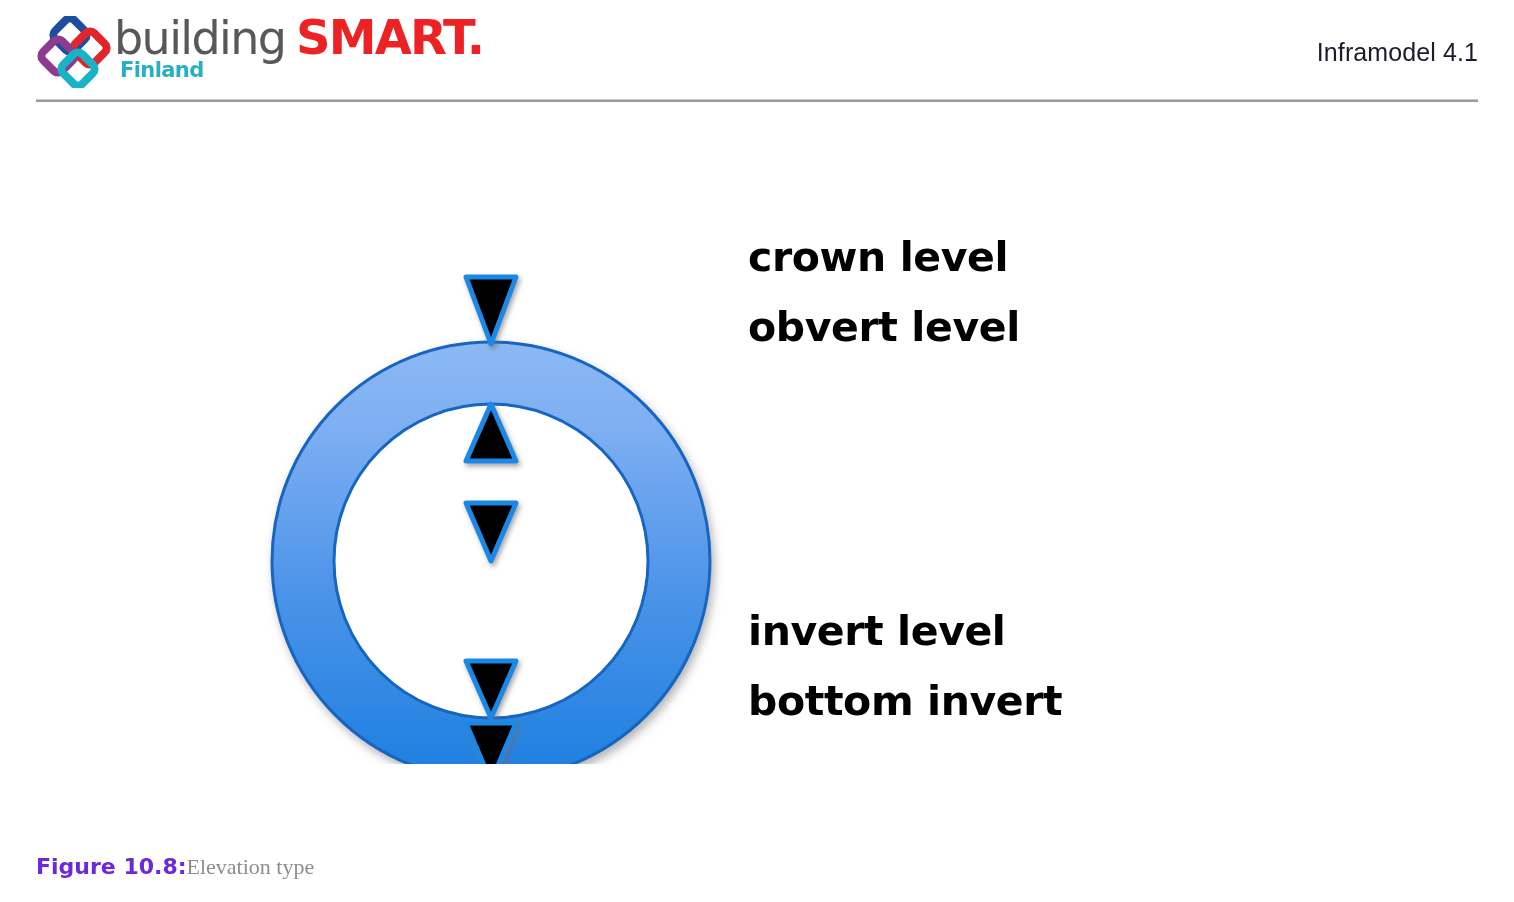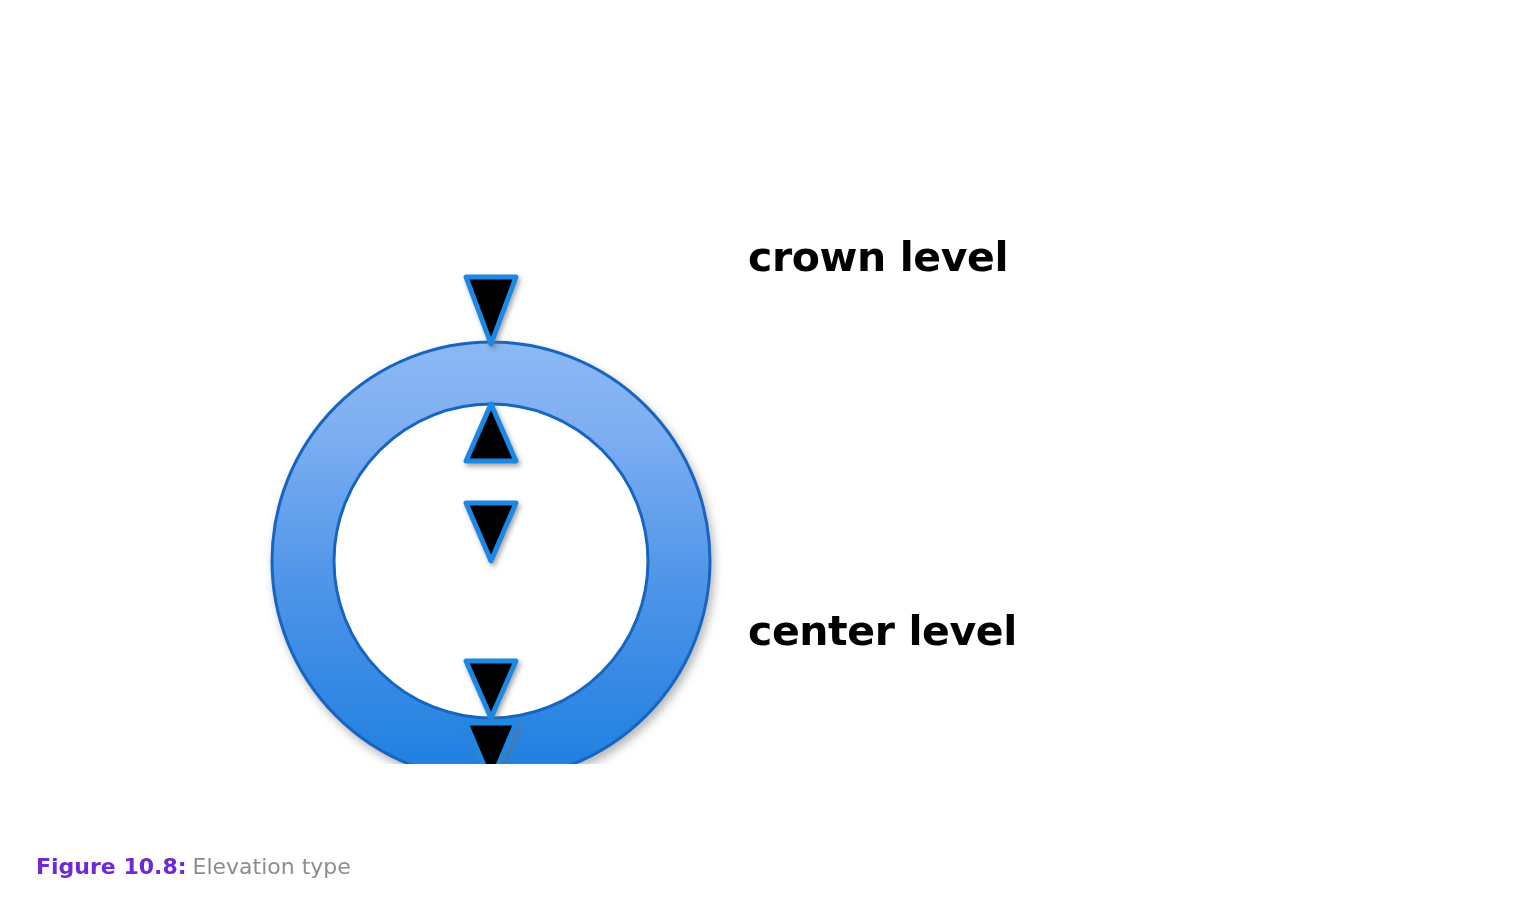--- a/index.html
+++ b/index.html
@@ -176,28 +176,51 @@
   }
 
   .caption-label {
     font-weight: bold;
     color: #6d28d9;
   }
 
   .caption-text {
     font-weight: 400;
     color: #8d8d8d;
-    margin-left: 6px;
+    font-family: Liberation Serif, serif;
   }
 </style>
 </head>
 <body>
 
 <div class="page">
 
+  <div class="header">
+
+    <div class="brand">
+
+      <svg class="brand-mark" viewBox="0 0 76 72">
+        <g fill="none" stroke-width="8" stroke-linejoin="round">
+          <rect x="20.5" y="5.5" width="27" height="27" rx="6" transform="rotate(45 34 19)" stroke="#1d4f9e"></rect>
+          <rect x="40.5" y="18.5" width="27" height="27" rx="6" transform="rotate(45 54 32)" stroke="#e1252b"></rect>
+          <rect x="8.5" y="26.5" width="27" height="27" rx="6" transform="rotate(45 22 40)" stroke="#8e3a8e"></rect>
+          <rect x="28.5" y="39.5" width="27" height="27" rx="6" transform="rotate(45 42 53)" stroke="#18b3c6"></rect>
+        </g>
+      </svg>
+
+      <div class="brand-wordmark">
+        <span class="wm-building">building</span>
+        <span class="wm-smart">SMART.</span>
+        <span class="wm-finland">Finland</span>
+      </div>
+    </div>
+
+    <div class="header-title">Inframodel 4.1</div>
+    <div class="header-rule"></div>
+  </div>
 
   <div class="figure-area">
 
     <svg class="figure-svg" viewBox="0 0 620 600">
       <defs>
         <linearGradient id="ringGrad" x1="0" y1="0" x2="0" y2="1">
           <stop offset="0%" stop-color="#8cb8f5"></stop>
           <stop offset="18%" stop-color="#80b0f2"></stop>
           <stop offset="58%" stop-color="#4b93e8"></stop>
           <stop offset="100%" stop-color="#1d7fe0"></stop>
@@ -233,25 +256,27 @@
 
       <g filter="url(#markerShadow)">
         <path d="M 266 559 L 316 559 L 291 618 Z" fill="#000000" stroke="#1e88e5" stroke-width="5" stroke-linejoin="round"></path>
       </g>
     </svg>
 
     <div class="labels">
 
       <div class="label-group g-top">
         <span class="label-line">crown level</span>
+        <span class="label-line">obvert level</span>
       </div>
 
 
       <div class="label-group g-bottom">
-        <span class="label-line">center level</span>
+        <span class="label-line">invert level</span>
+        <span class="label-line">bottom invert</span>
       </div>
     </div>
   </div>
 
   <div class="caption">
     <span class="caption-label">Figure 10.8:</span><span class="caption-text">Elevation type</span>
   </div>
 
 </div>
 

